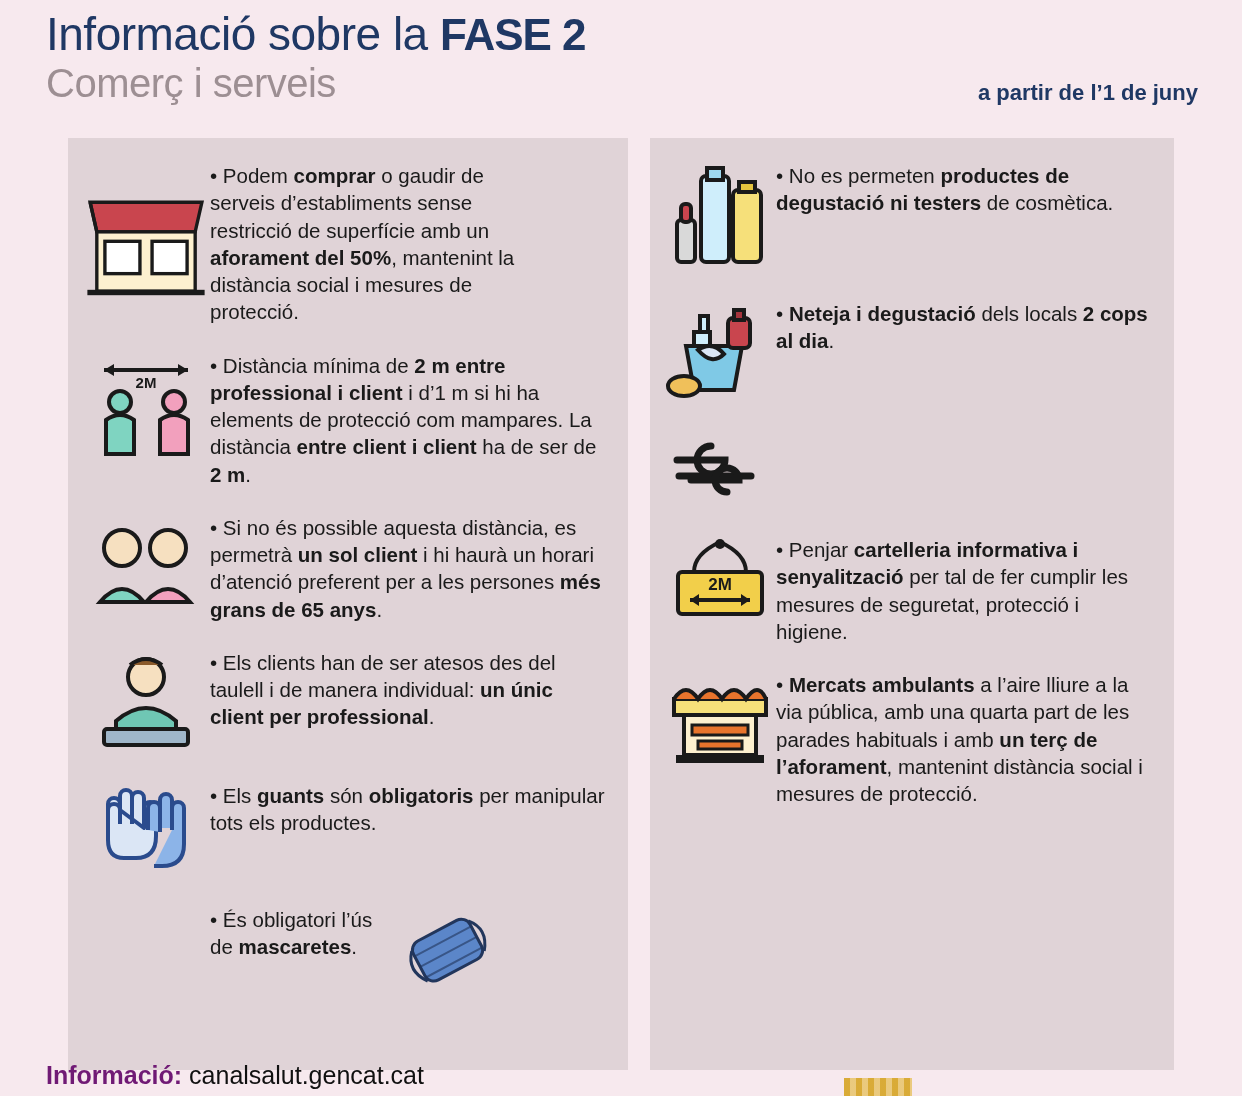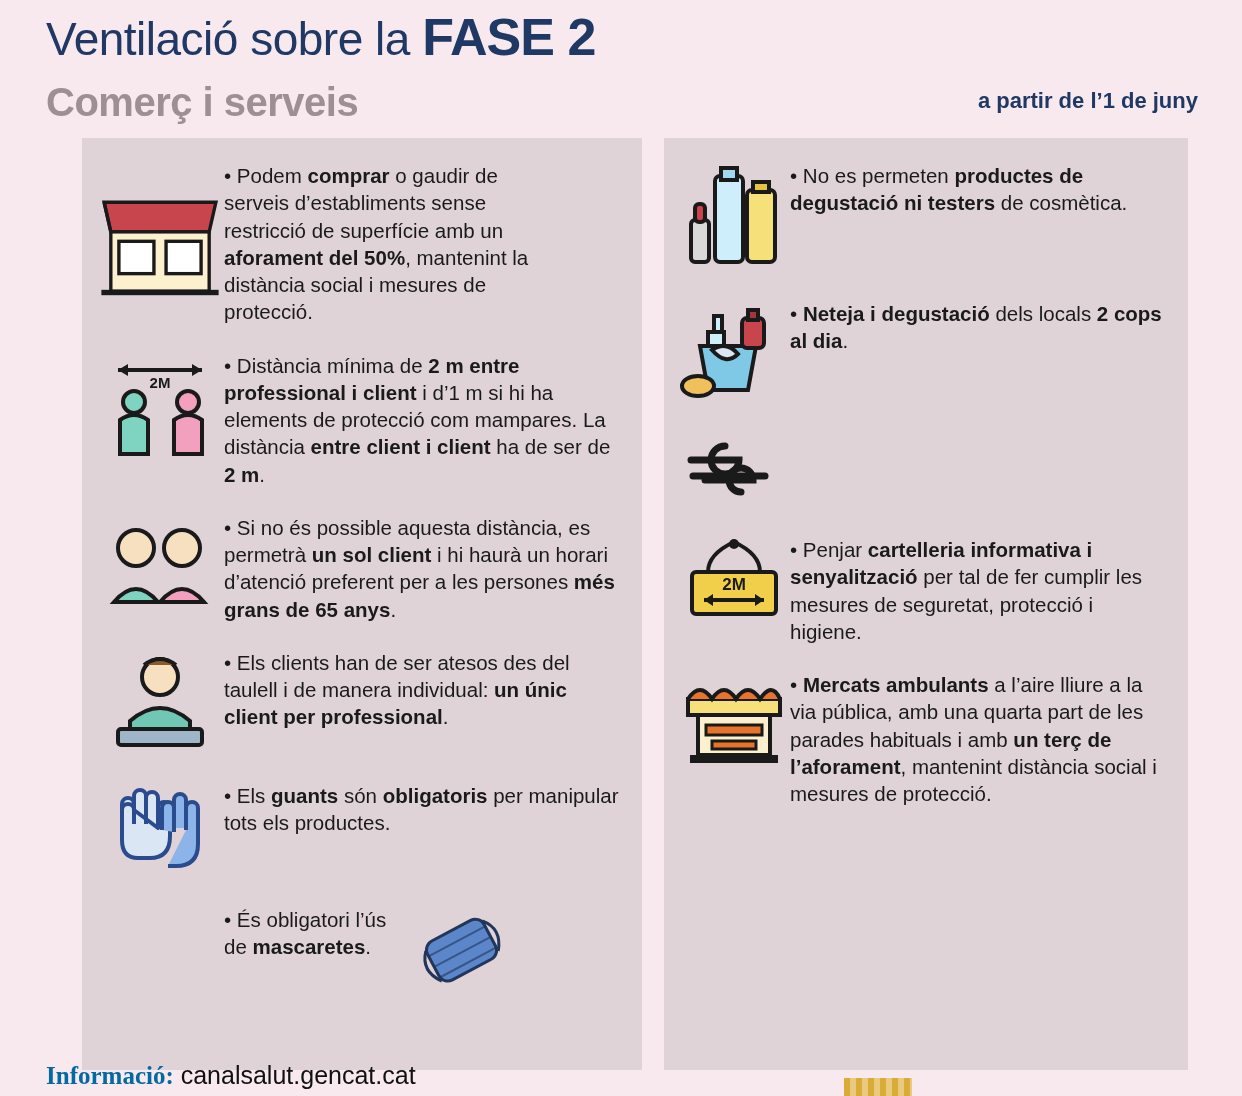--- a/index.html
+++ b/index.html
@@ -22,44 +22,44 @@
   .title-line {
     font-size: 46px;
     color: #1f3864;
     font-weight: normal;
     letter-spacing: -0.5px;
     line-height: 1.15;
     white-space: nowrap;
   }
   .title-line .strong {
     font-weight: bold;
-    font-size: 52px;
+    font-size: 44px;
     letter-spacing: -1px;
   }
   .subtitle {
     font-size: 40px;
-    font-weight: bold;
+    font-weight: normal;
     color: #9d8f93;
-    margin-top: 12px;
+    margin-top: 0;
     letter-spacing: -0.5px;
   }
   .date-note {
     position: absolute;
     right: 44px;
-    top: 88px;
+    top: 80px;
     font-size: 22px;
     font-weight: bold;
     color: #1f3864;
   }
 
   
   .columns {
     position: absolute;
     top: 138px;
-    left: 54px;
+    left: 40px;
     width: 1072px;
     display: flex;
     gap: 22px;
     padding-left: 28px;
   }
   .col {
     background: #e0d3d7;
     width: 564px;
     box-sizing: border-box;
     padding: 22px 18px 20px 14px;
@@ -94,43 +94,42 @@
   
   .footer {
     position: absolute;
     left: 46px;
     bottom: 6px;
     font-size: 25px;
     color: #111;
   }
   .footer .lbl {
     font-weight: bold;
-    color: #0369a1;
-    font-family: Liberation Serif, serif;
+    color: #701a75;
   }
   .footer-mark {
     position: absolute;
     right: 330px;
     bottom: 0px;
     width: 68px;
     height: 18px;
     background: repeating-linear-gradient(90deg,#d4a017 0 6px,#e8c46a 6px 12px);
     opacity: .85;
   }
 
   
   .inline-wrap { display: flex; align-items: flex-start; }
   .mask-inline { margin-left: 10px; margin-top: 4px; }
 </style>
 </head>
 <body>
 
 <div class="header">
   <div class="title-line">
-    <span>Ventilació sobre la </span><span class="strong">FASE 2</span>
+    <span>Informació sobre la </span><span class="strong">FASE 2</span>
   </div>
   <div class="subtitle">Comerç i serveis</div>
 </div>
 <div class="date-note">a partir de l’1 de juny</div>
 
 <div class="columns">
 
   <div class="col">
 
     <div class="row">

